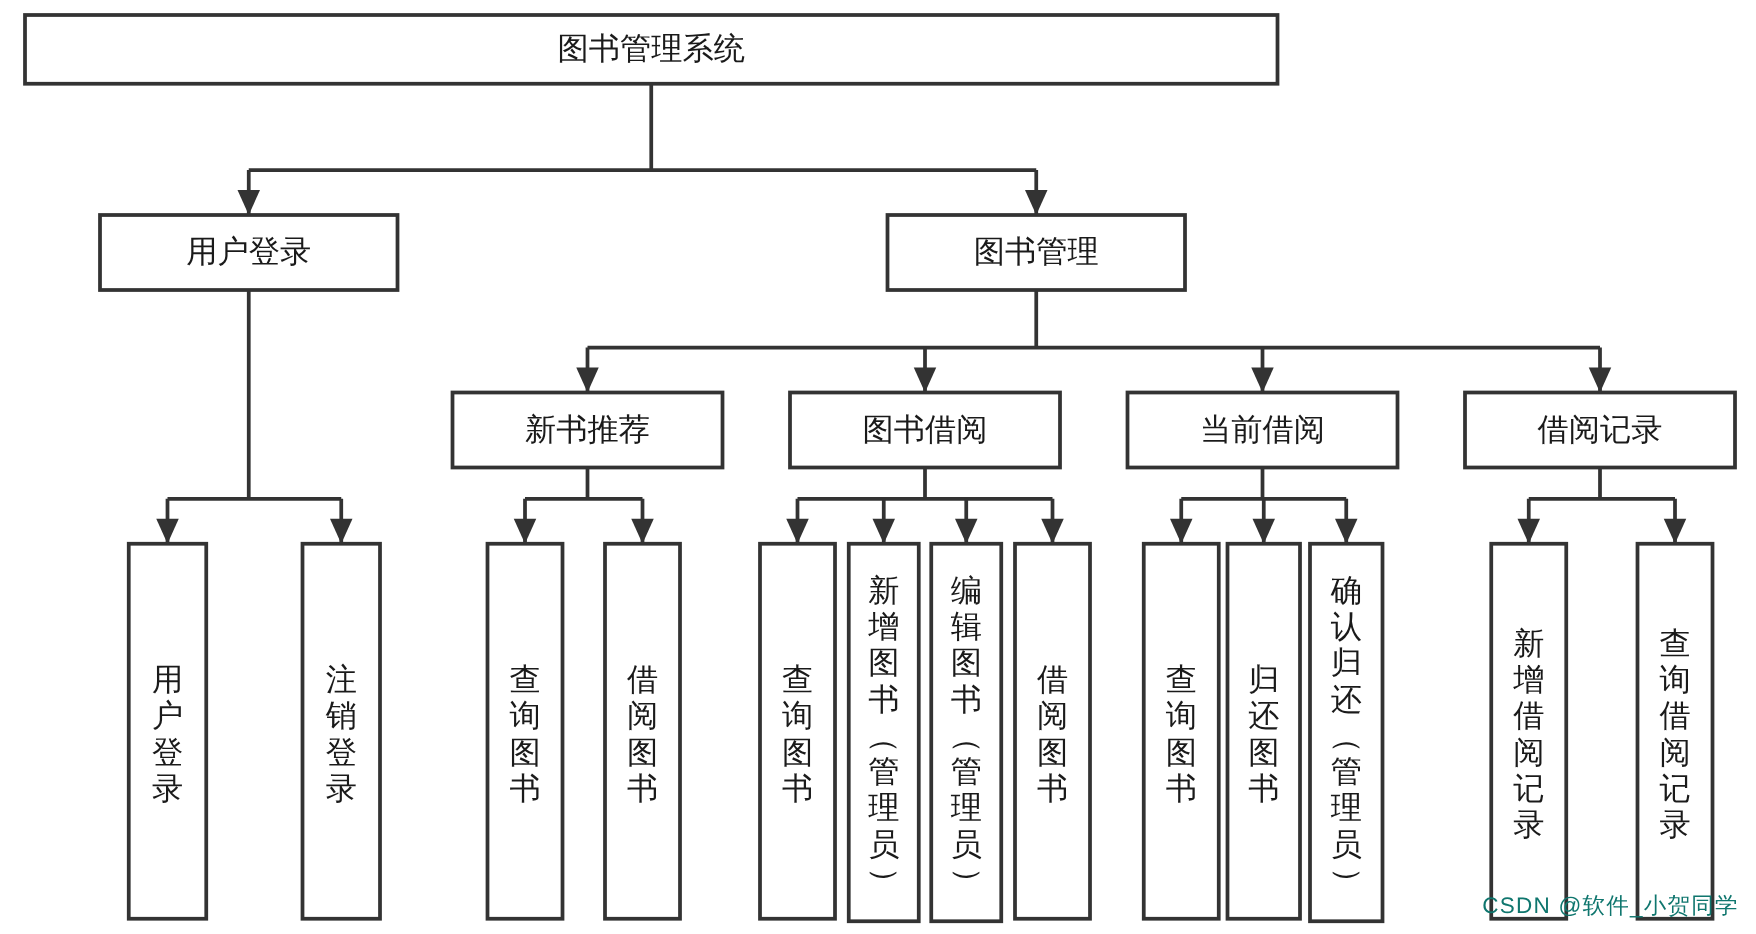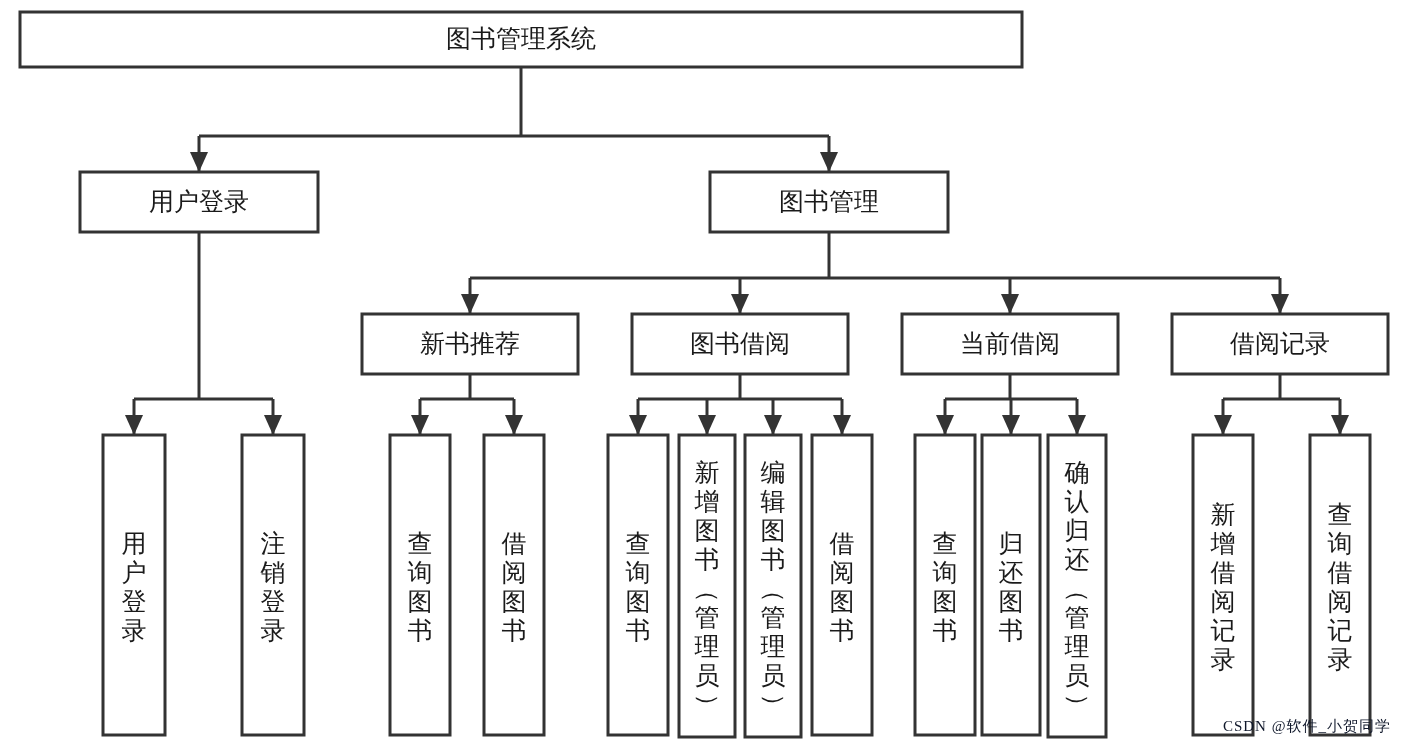--- a/index.html
+++ b/index.html
@@ -44,23 +44,23 @@
     fill: none;
   }
   .arrow-head {
     fill: #333333;
     stroke: none;
   }
   .watermark {
     position: absolute;
     right: 14px;
     bottom: 8px;
-    font-family: Liberation Serif, serif;
-    font-size: 15px;
-    color: #0f172a;
+    font-family: Liberation Sans, sans-serif;
+    font-size: 18px;
+    color: #0f766e;
     white-space: nowrap;
     letter-spacing: 1px;
   }
 </style>
 </head>
 <body>
 
 <div id="stage">
 
   <svg id="diagram" viewBox="0 0 1405 747">

